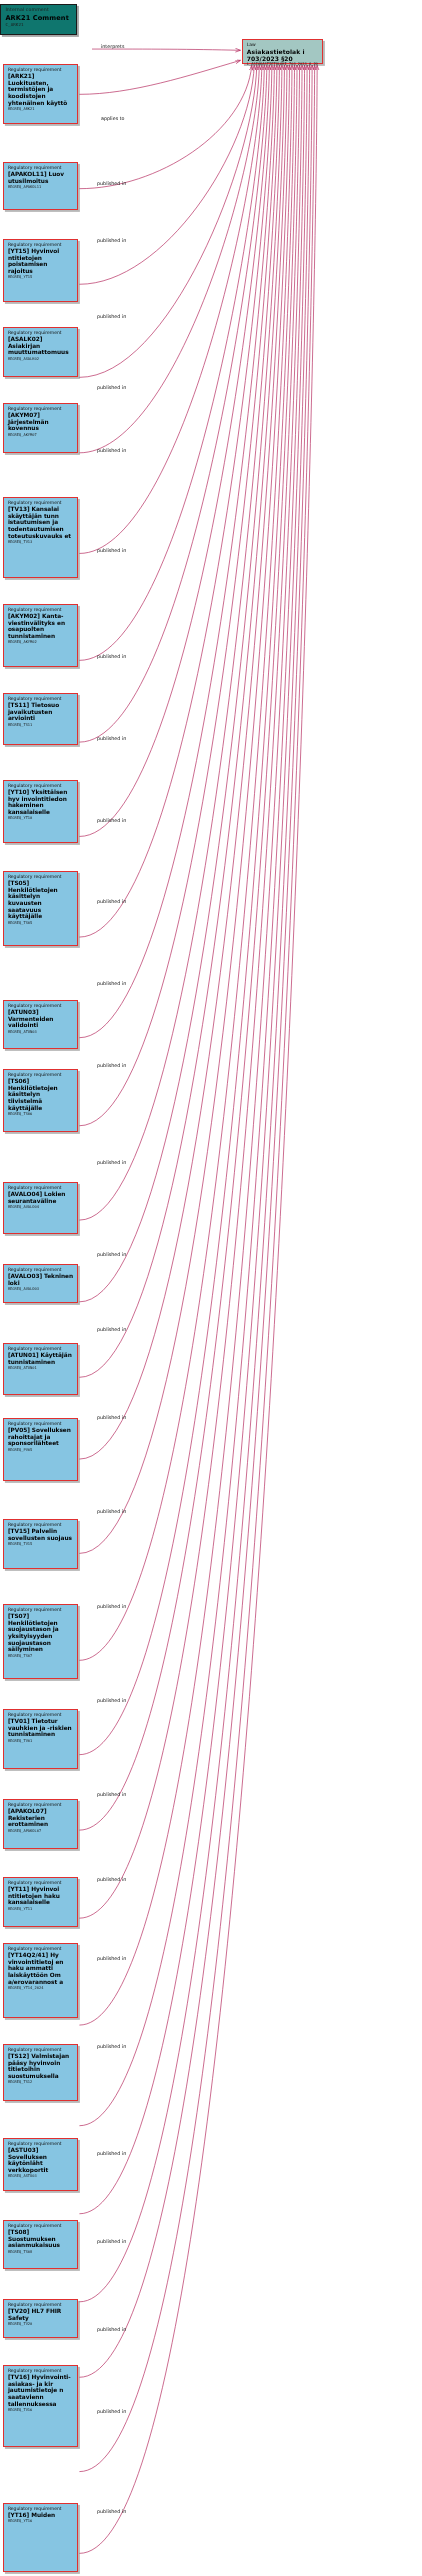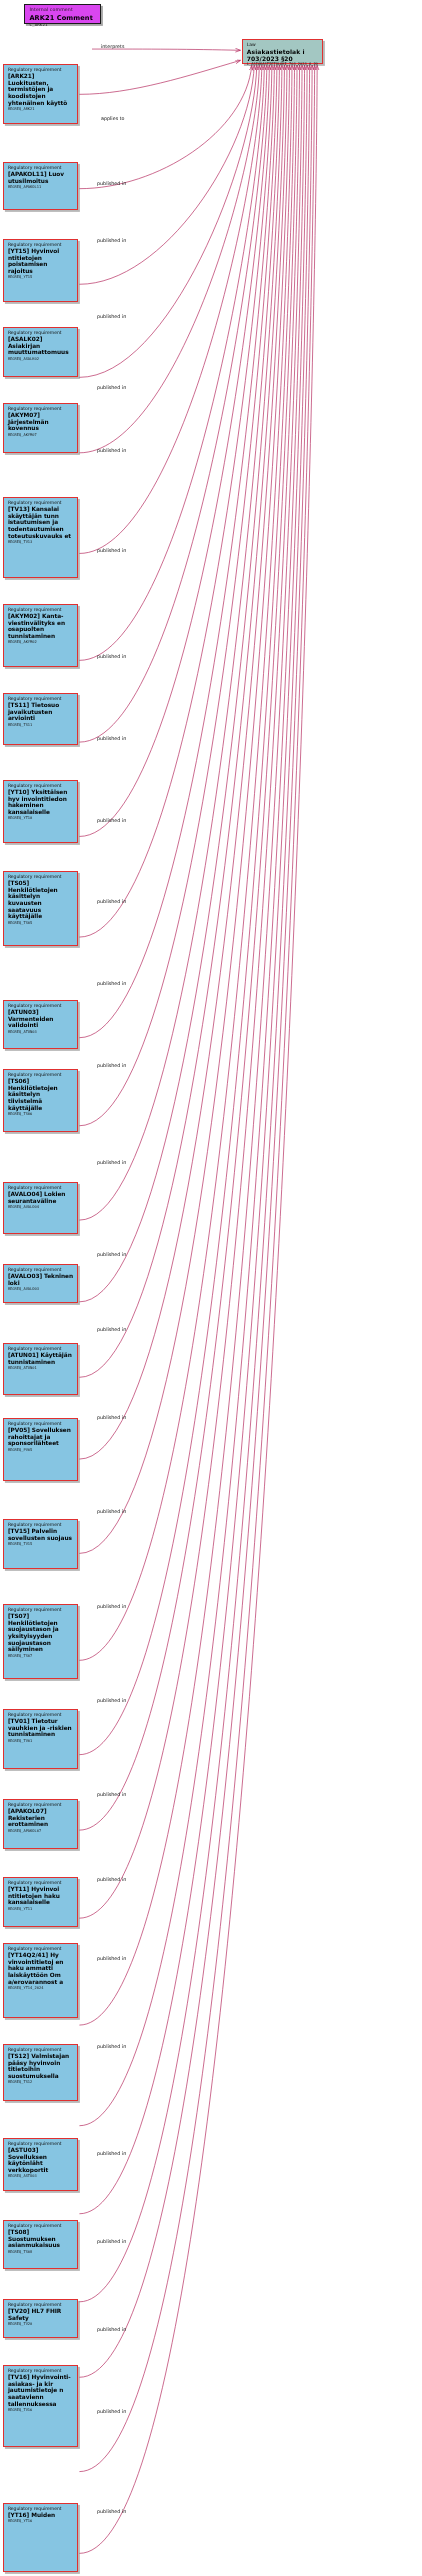--- a/index.html
+++ b/index.html
@@ -10,22 +10,22 @@
   #canvas{position:relative;width:423px;height:2576px;}
 
   
   #edges{position:absolute;left:0;top:0;width:423px;height:2576px;pointer-events:none;}
 
   
   .node{position:absolute;box-sizing:border-box;}
 
   
   .comment-box{
-    left:24px; top:3.8px; width:77px; height:20px;
-    background:#d946ef;
+    left:0; top:3.8px; width:77px; height:31px;
+    background:#0f766e;
     border:1.3px solid #1a1a1a;
     box-shadow:1.9px 1.9px 0 rgba(0,0,0,.35);
     padding:2.5px 3.8px 1.9px 4.4px;
   }
   .comment-stereo{font-size:4.7px;color:#1d1d1d;line-height:6.3px;letter-spacing:0.1px;}
   .comment-title{font-size:6.6px;font-weight:bold;color:#000;line-height:8.2px;letter-spacing:0.1px;}
   .comment-id{font-family:"DejaVu Sans Mono",monospace;font-size:4.2px;color:#1d1d1d;line-height:5.7px;letter-spacing:0.1px;}
 
   
   .law-box{

